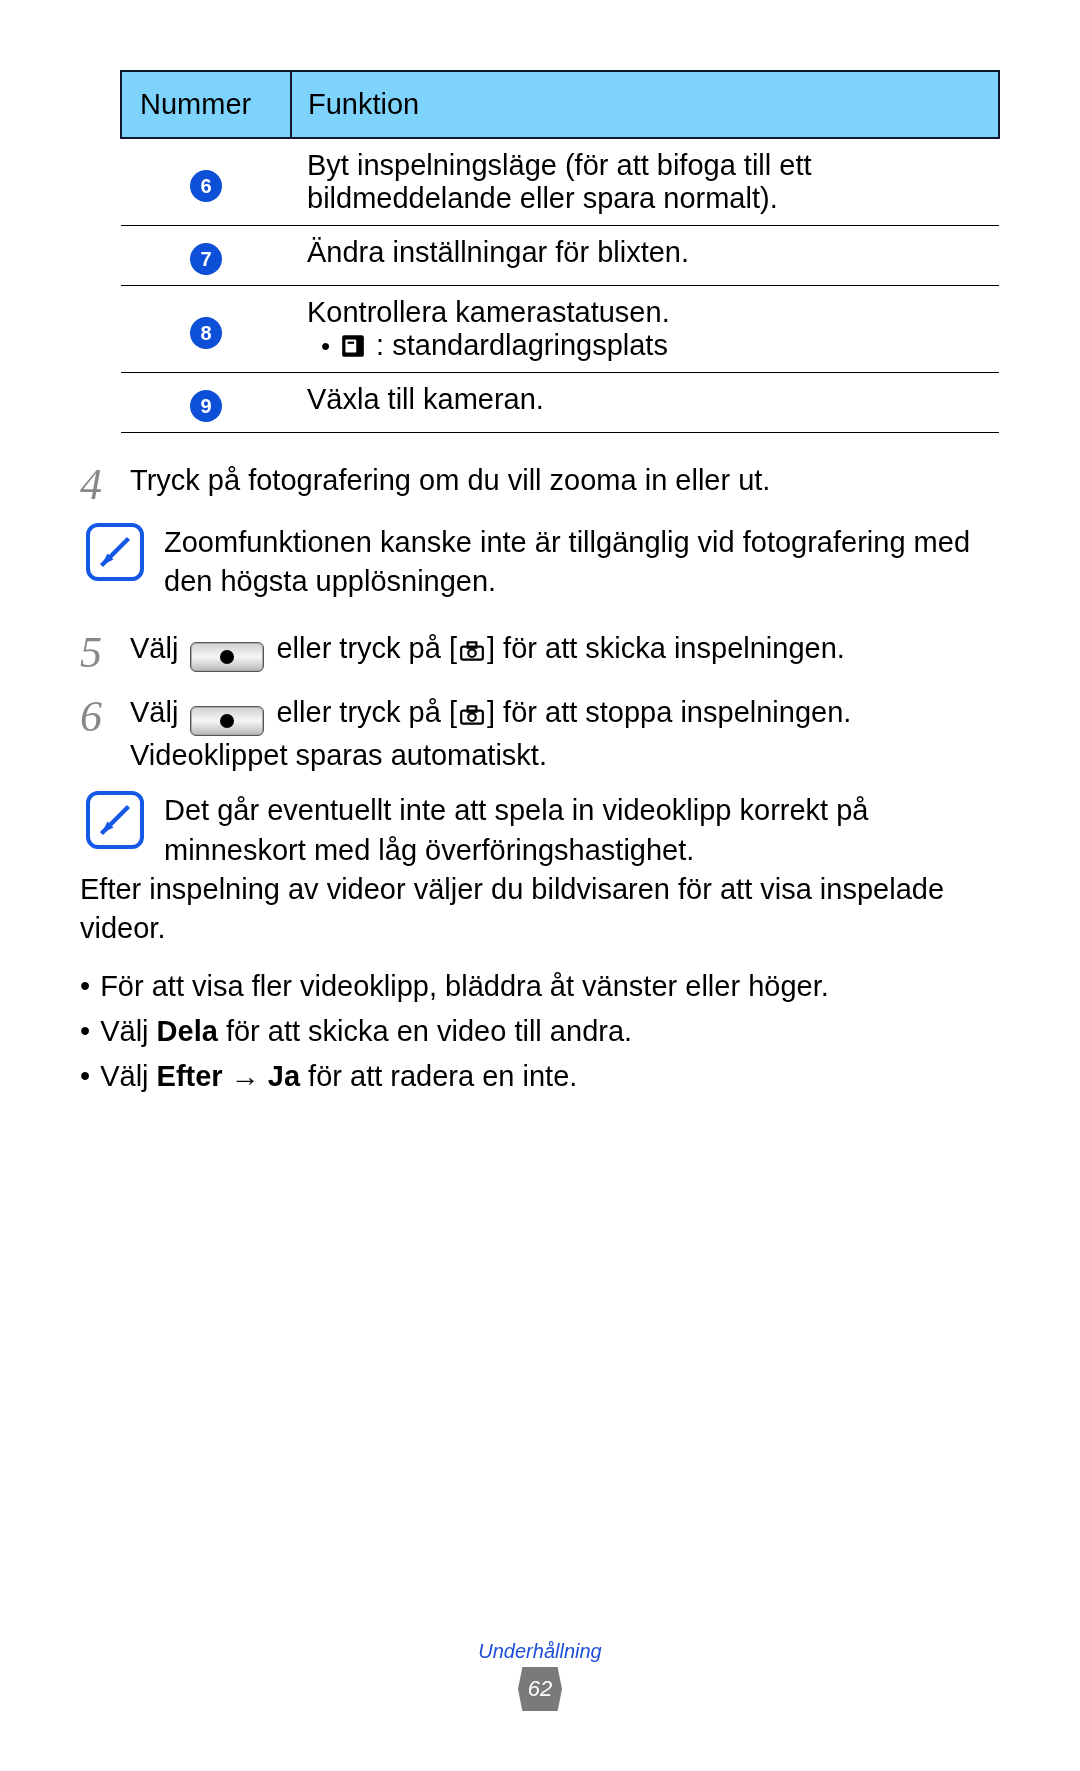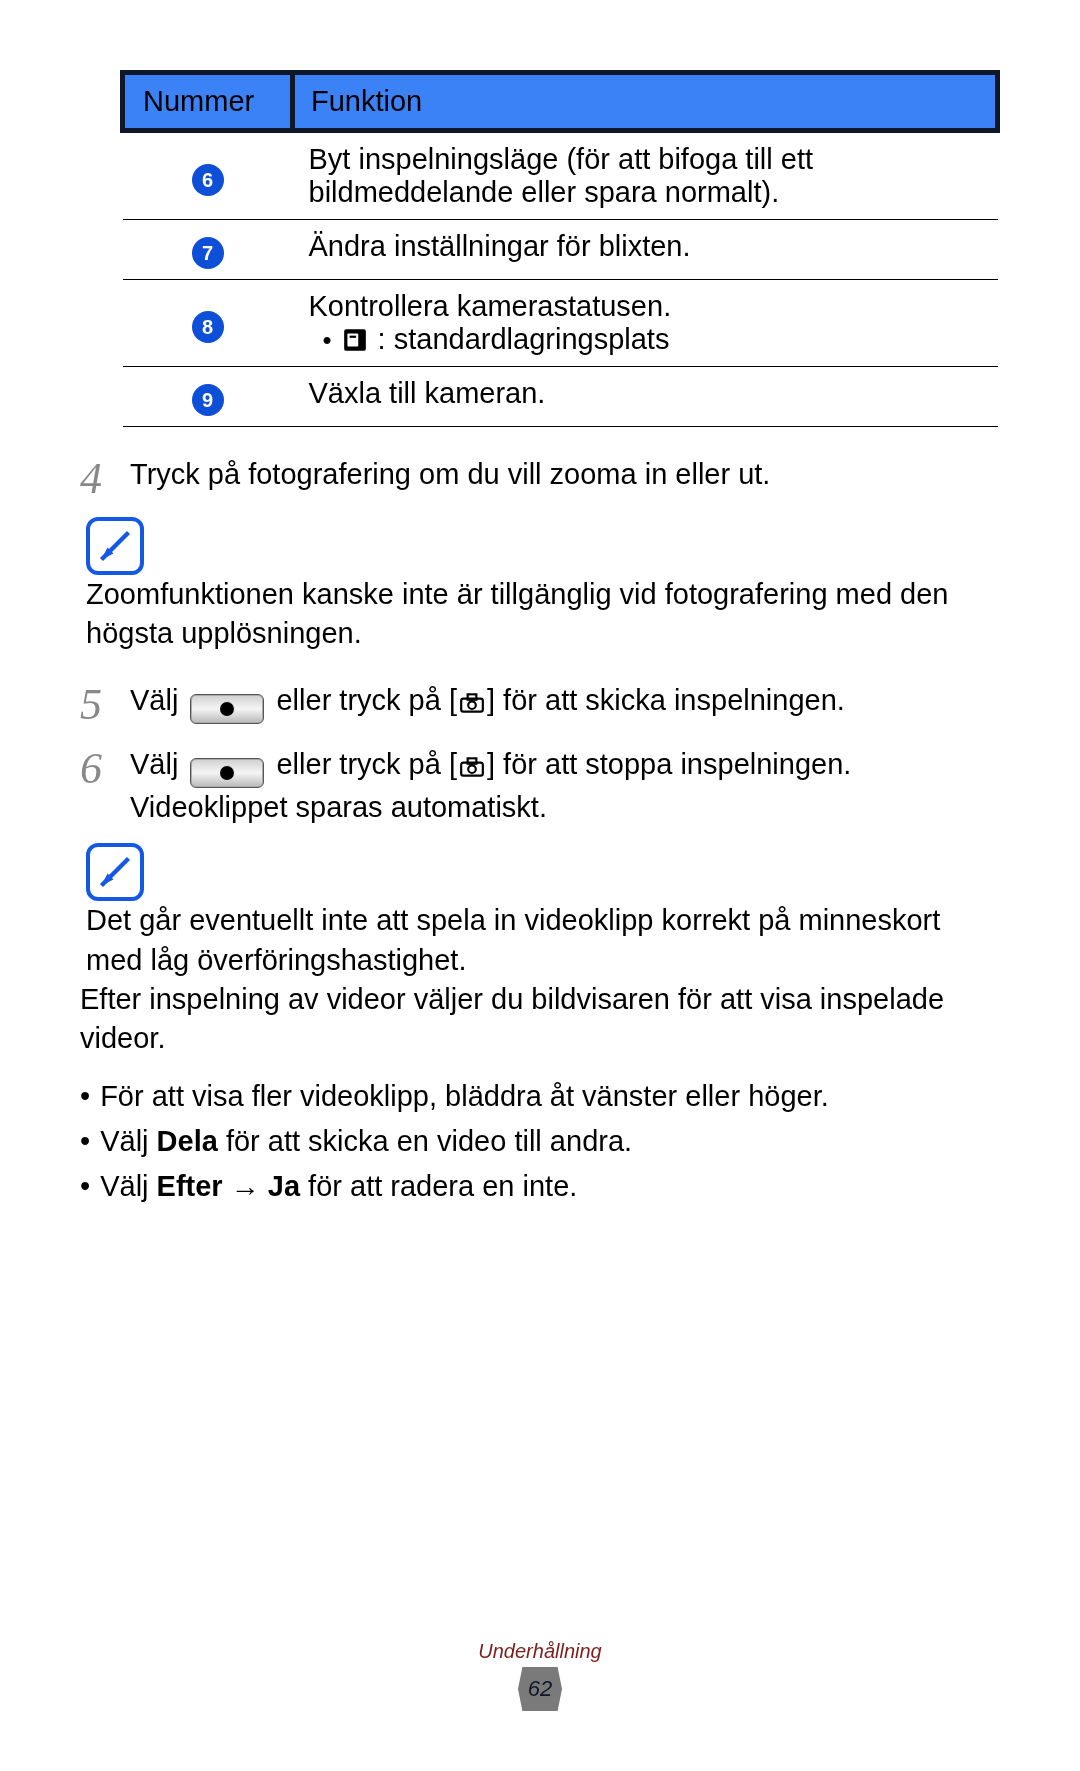--- a/index.html
+++ b/index.html
@@ -1,55 +1,55 @@
 <!DOCTYPE html>
 <html><head>
 <meta charset="utf-8">
 <style>
   * { box-sizing: border-box; margin: 0; padding: 0; }
   html, body { width: 1080px; height: 1771px; background: #fff; font-family: "Segoe UI", Arial, sans-serif; color: #000; }
   .page { width: 1080px; height: 1771px; position: relative; padding: 70px 80px 0 80px; }
   
   table { width: 100%; border-collapse: collapse; font-size: 29px; margin-left: 40px; width: calc(100% - 40px); }
-  th { background: #3b82f6; border: 5px solid #0f172a; padding: 10px 16px; text-align: left; font-weight: normal; }
+  th { background: #7dd3fc; border: 2px solid #0f172a; padding: 16px 16px; text-align: left; font-weight: normal; }
   th:first-child { width: 170px; text-align: left; padding-left: 18px; }
   td { border-bottom: 1px solid #000; padding: 10px 16px; vertical-align: top; }
   td.numcell { text-align: center; padding-top: 14px; vertical-align: middle; }
   tr:last-child td { border-bottom: 1px solid #000; }
   
   .circle-num {
     display: inline-flex; width: 32px; height: 32px; border-radius: 50%;
     background: #0d4fd6; color: #fff; align-items: center; justify-content: center;
     font-size: 20px; font-weight: bold; line-height: 1;
   }
   
   .bullet-line { display: flex; align-items: center; gap: 10px; padding-left: 14px; }
   .bullet-dot { font-size: 26px; line-height: 1; }
   .storage-icon { display: inline-block; width: 26px; height: 26px; }
   
   .step { display: flex; margin-top: 28px; }
   .step-num { width: 50px; flex: 0 0 50px; font-family: Georgia, "Times New Roman", serif; font-style: italic; font-size: 44px; color: #888; line-height: 1; padding-top: 2px; }
   .step-body { flex: 1; font-size: 29px; line-height: 1.35; }
   
-  .note { display: flex; margin-top: 16px; margin-left: 6px; flex-direction: column; }
+  .note { display: flex; margin-top: 16px; margin-left: 6px; }
   .note-icon { width: 58px; height: 58px; flex: 0 0 58px; border: 4px solid #1458e6; border-radius: 12px; display: flex; align-items: center; justify-content: center; margin-right: 20px; }
   .note-body { flex: 1; font-size: 29px; line-height: 1.35; }
   
   .record-btn { display: inline-flex; width: 74px; height: 30px; border-radius: 6px; background: linear-gradient(#d0d0d0,#f5f5f5,#b8b8b8); border: 1px solid #555; align-items: center; justify-content: center; vertical-align: -6px; margin: 0 4px; box-shadow: inset 0 0 0 1px #aaa; }
   .record-btn .dot { width: 14px; height: 14px; background: #000; border-radius: 50%; }
   .cam-bracket { display: inline-flex; align-items: center; vertical-align: -4px; margin: 0 2px; }
   
   .para { font-size: 29px; line-height: 1.35; }
   ul.after { list-style: none; margin-top: 16px; font-size: 29px; line-height: 1.55; }
   ul.after li::before { content: "•"; margin-right: 10px; }
   
   .footer { position: absolute; bottom: 60px; left: 0; width: 100%; text-align: center; }
-  .footer-cat { font-style: italic; font-size: 20px; color: #7f1d1d; }
+  .footer-cat { font-style: italic; font-size: 20px; color: #1d4ed8; }
   .footer-page {
-    display: inline-flex; width: 44px; height: 44px; background: #7a7a7a; color: #0f172a;
+    display: inline-flex; width: 44px; height: 44px; background: #7a7a7a; color: #ffffff;
     align-items: center; justify-content: center; font-style: italic; font-size: 22px;
     clip-path: polygon(10% 0, 90% 0, 100% 50%, 90% 100%, 10% 100%, 0 50%);
     margin-top: 4px;
   }
 </style>
 </head>
 <body>
 
 <div class="page">
 

